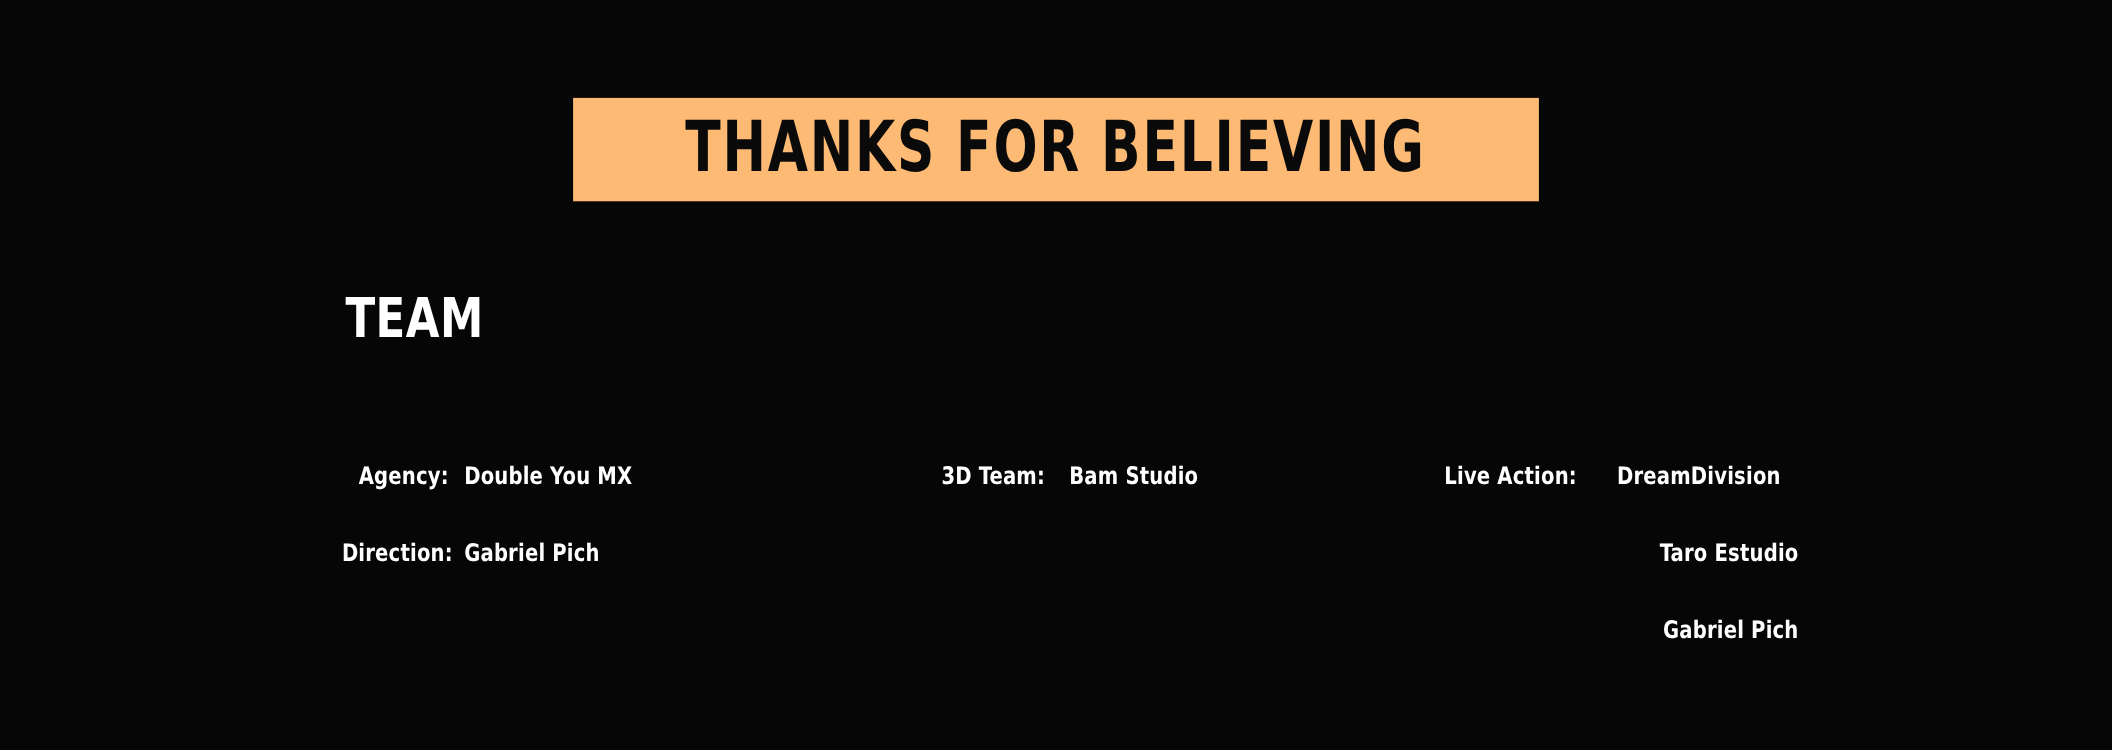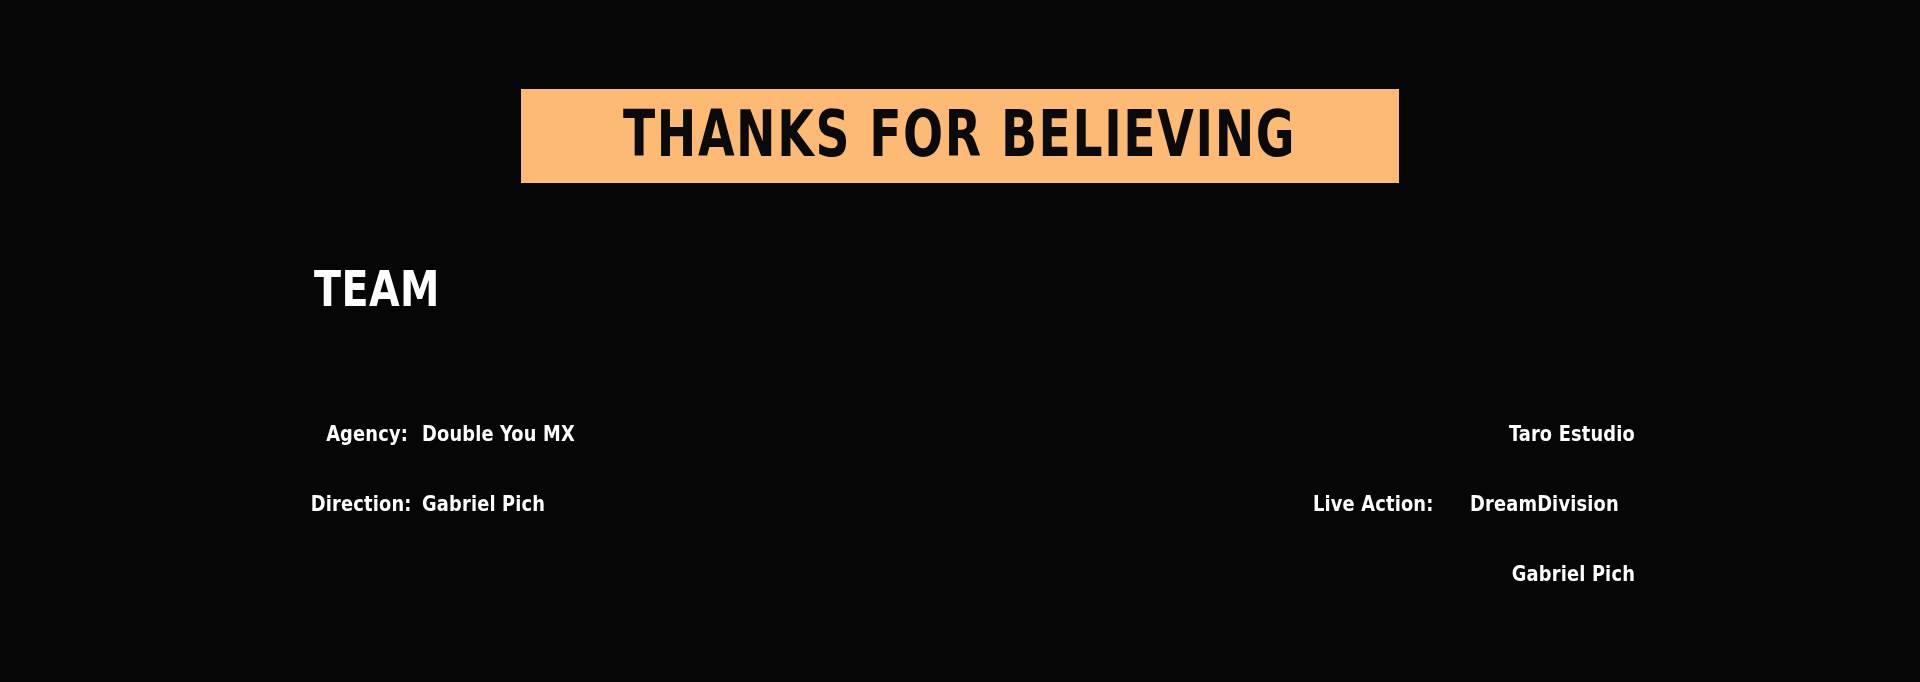--- a/index.html
+++ b/index.html
@@ -137,30 +137,34 @@
       <span class="credit-label">Agency:</span>
       <span class="credit-value">Double You MX</span>
     </div>
     <div class="credit-row">
       <span class="credit-label">Direction:</span>
       <span class="credit-value">Gabriel Pich</span>
     </div>
   </div>
 
   <div class="credit-col col-2">
+    <div class="credit-row">
+      <span class="credit-label">3D Team:</span>
+      <span class="credit-value">Bam Studio</span>
+    </div>
   </div>
 
   <div class="credit-col col-3">
+    <div class="credit-row">
+      <span class="credit-label">Live Action:</span>
+      <span class="credit-value">DreamDivision</span>
+    </div>
     <div class="credit-row value-right">
       <span class="credit-label"></span>
       <span class="credit-value">Taro Estudio</span>
-    </div>
-    <div class="credit-row">
-      <span class="credit-label">Live Action:</span>
-      <span class="credit-value">DreamDivision</span>
     </div>
     <div class="credit-row value-right">
       <span class="credit-label"></span>
       <span class="credit-value">Gabriel Pich</span>
     </div>
   </div>
 
 </div>
 
 </body></html>

